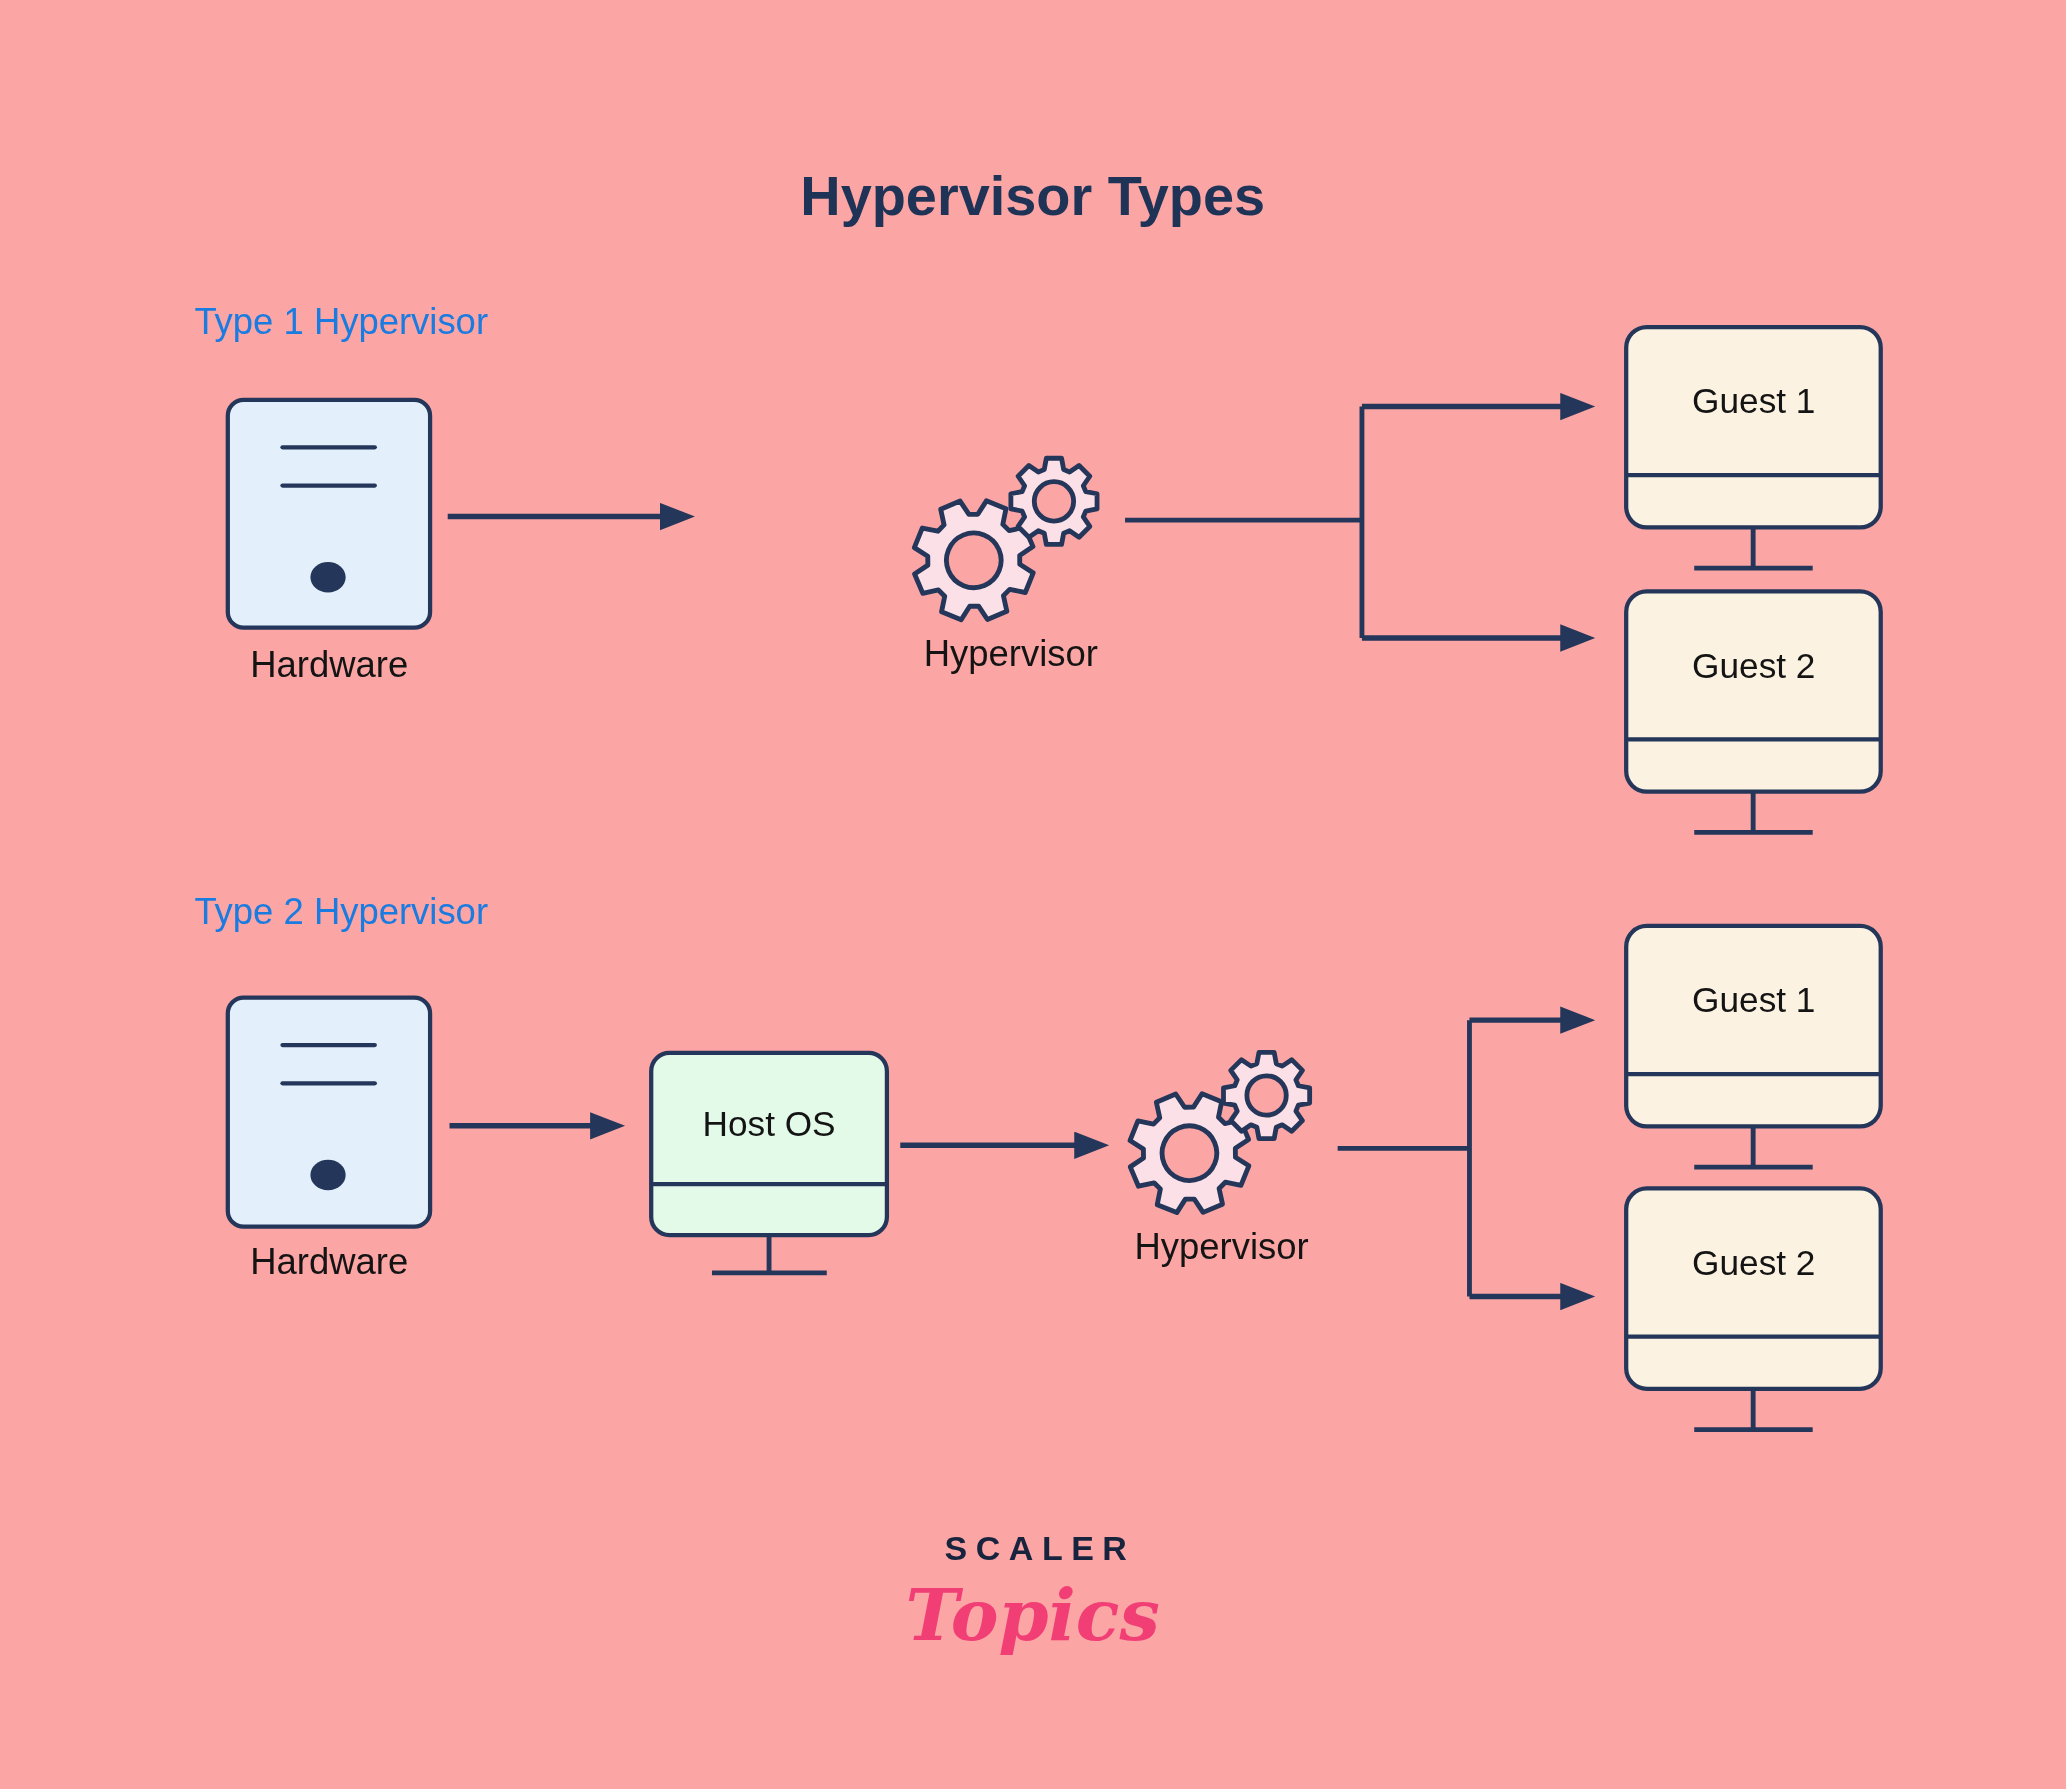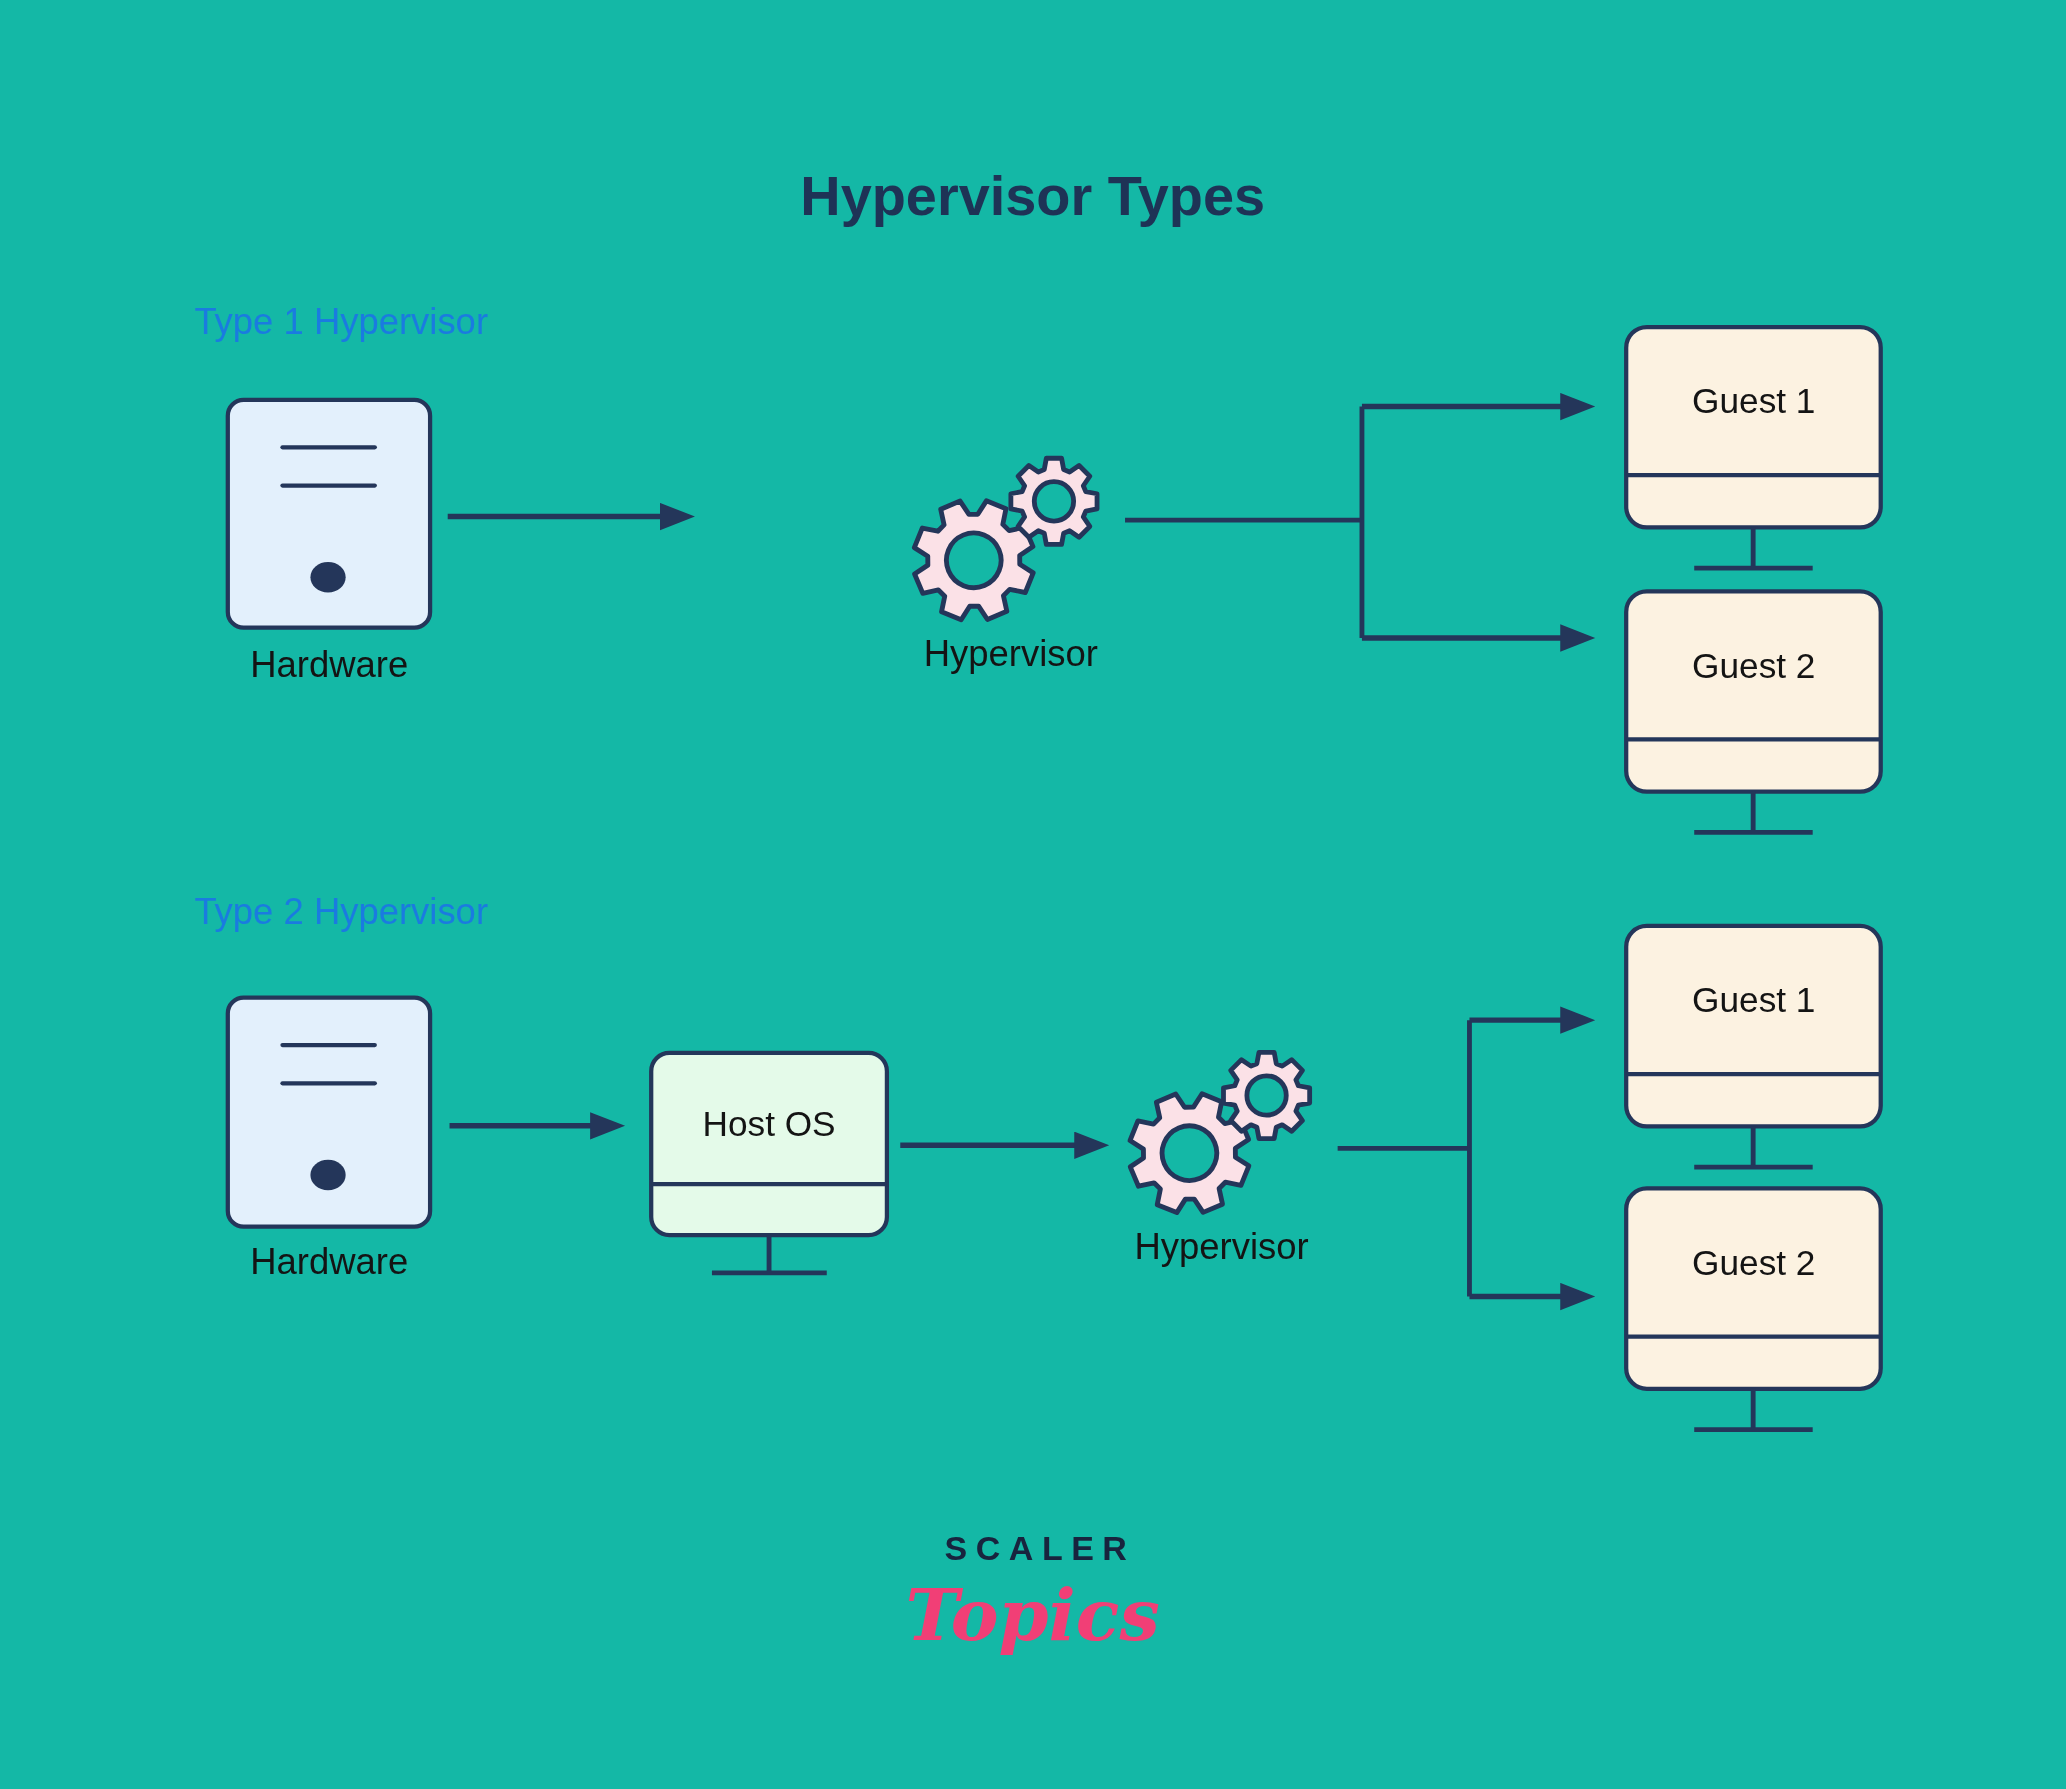--- a/index.html
+++ b/index.html
@@ -1,19 +1,19 @@
 <!DOCTYPE html>
 <html style="font-size:9.7px"><head>
 <meta charset="utf-8">
 <style>
   html,body{margin:0;padding:0;background:#ffffff;}
   .canvas{
     position:relative;
     width:2066px;height:1790px;
-    background:#14b8a6;
+    background:#fca5a5;
     font-family:"Liberation Sans",sans-serif;
   }
   svg{display:block;}
   text{font-family:"Liberation Sans",sans-serif;}
   .title-text{font-size:92px;font-weight:bold;fill:#1e3356;}
   .section-label{font-size:60px;fill:#1a7be0;}
   .node-label{font-size:60px;fill:#141414;}
   .inner-label{font-size:58px;fill:#141414;}
   .edge{stroke:#24365a;stroke-width:9;fill:none;}
   .edge-thin{stroke:#24365a;stroke-width:8;fill:none;}

